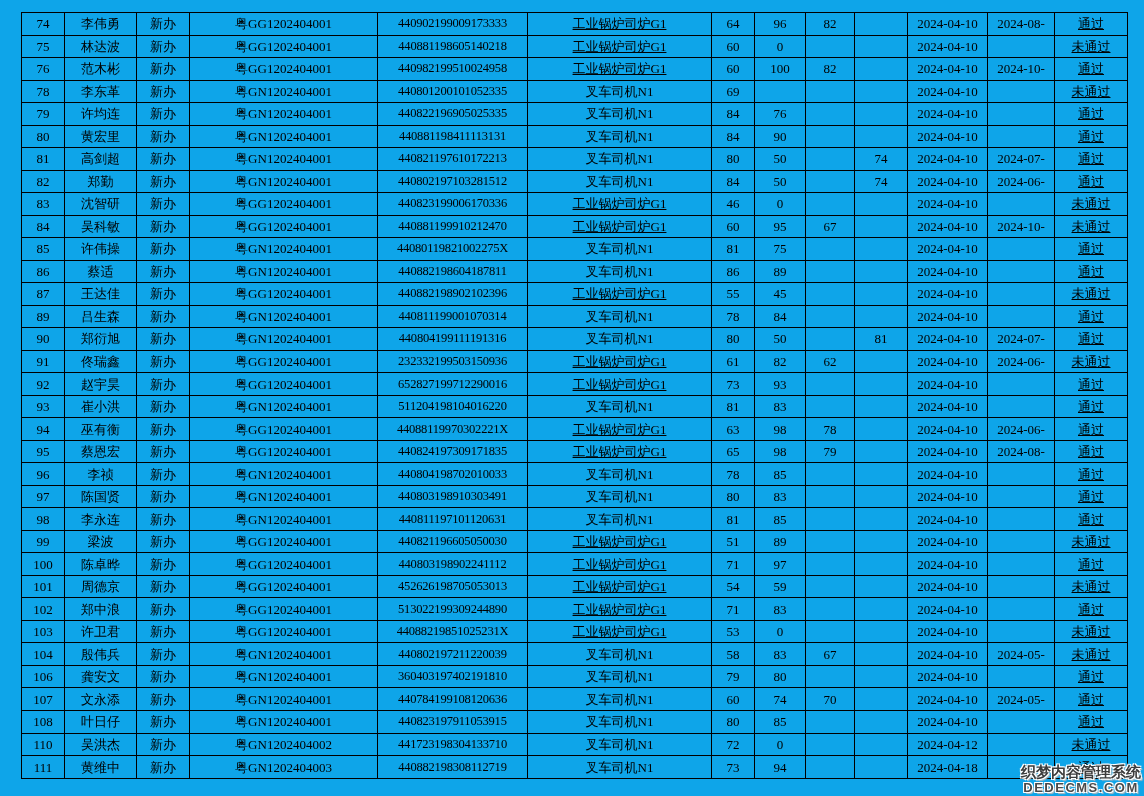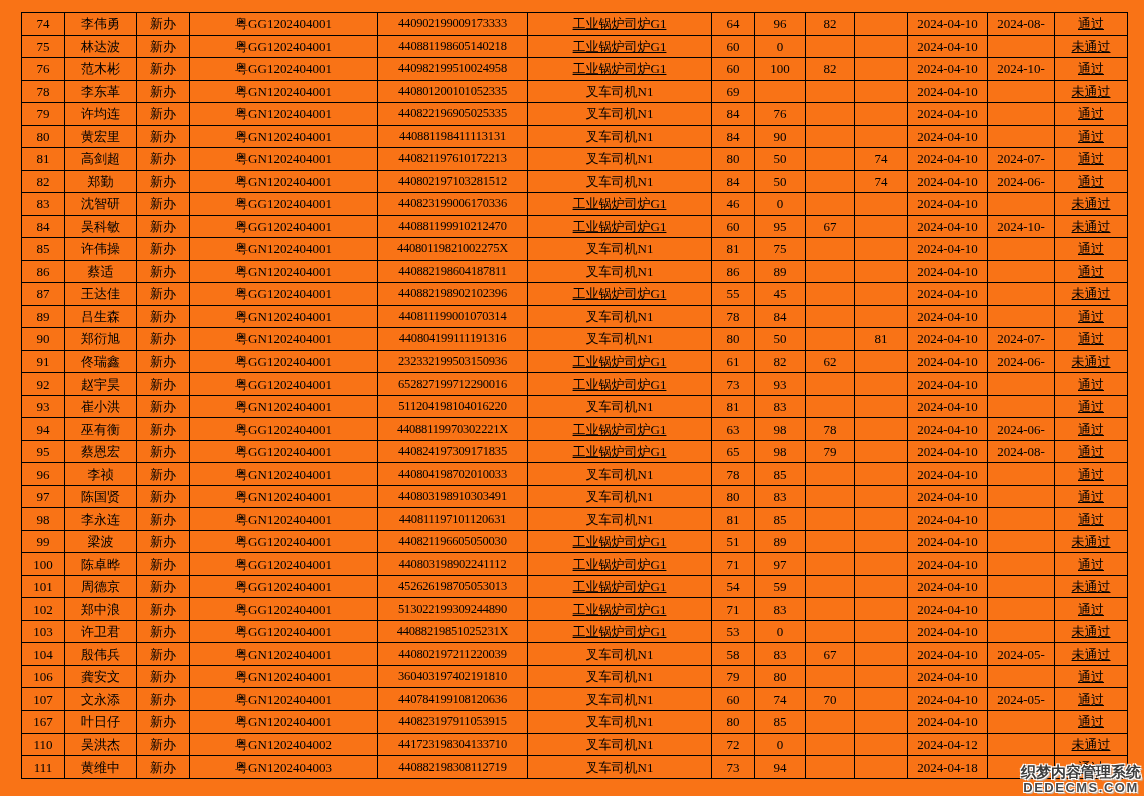--- a/index.html
+++ b/index.html
@@ -1,19 +1,19 @@
 <!DOCTYPE html>
 <html><head>
 <meta charset="utf-8">
 <style>
   html,body{margin:0;padding:0;background:#fff;}
   .page{
     position:relative;
     width:1144px;height:796px;
-    background:#f97316;
+    background:#0ea5e9;
     overflow:hidden;
     font-family:"Liberation Serif","DejaVu Serif",serif;
   }
   table.exam{
     position:absolute;
     left:21px;top:12px;
     width:1106px;height:767px;
     border-collapse:collapse;
     table-layout:fixed;
   }
@@ -537,21 +537,21 @@
           <td>叉车司机N1</td>
           <td>60</td>
           <td>74</td>
           <td>70</td>
           <td></td>
           <td>2024-04-10</td>
           <td>2024-05-</td>
           <td class="u">通过</td>
         </tr>
         <tr>
-          <td>167</td>
+          <td>108</td>
           <td>叶日仔</td>
           <td>新办</td>
           <td>粤GN1202404001</td>
           <td class="id-cell">440823197911053915</td>
           <td>叉车司机N1</td>
           <td>80</td>
           <td>85</td>
           <td></td>
           <td></td>
           <td>2024-04-10</td>

